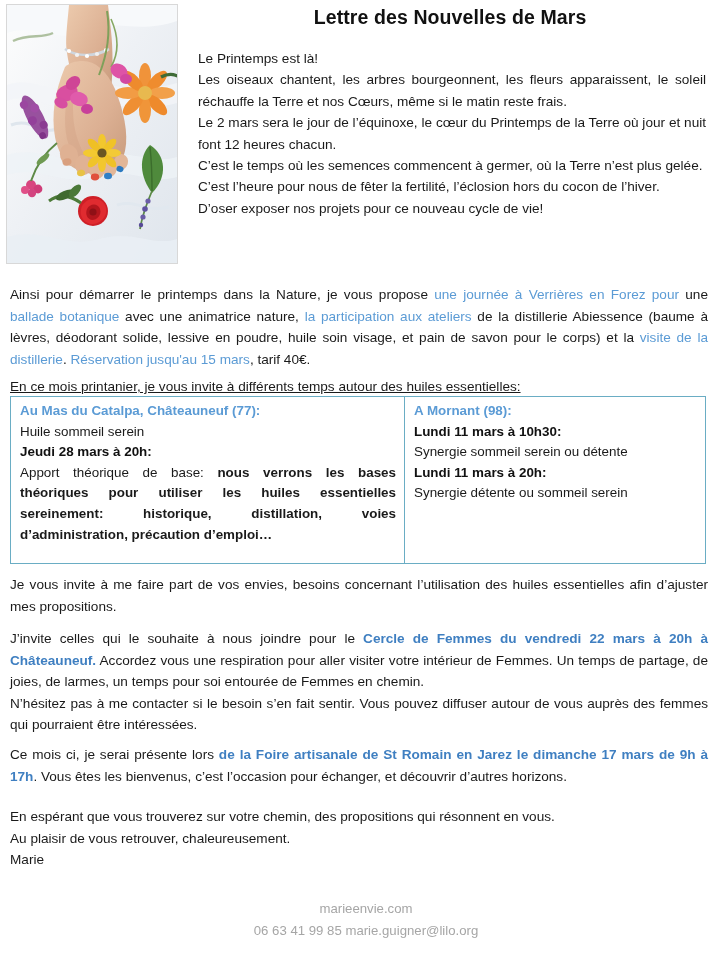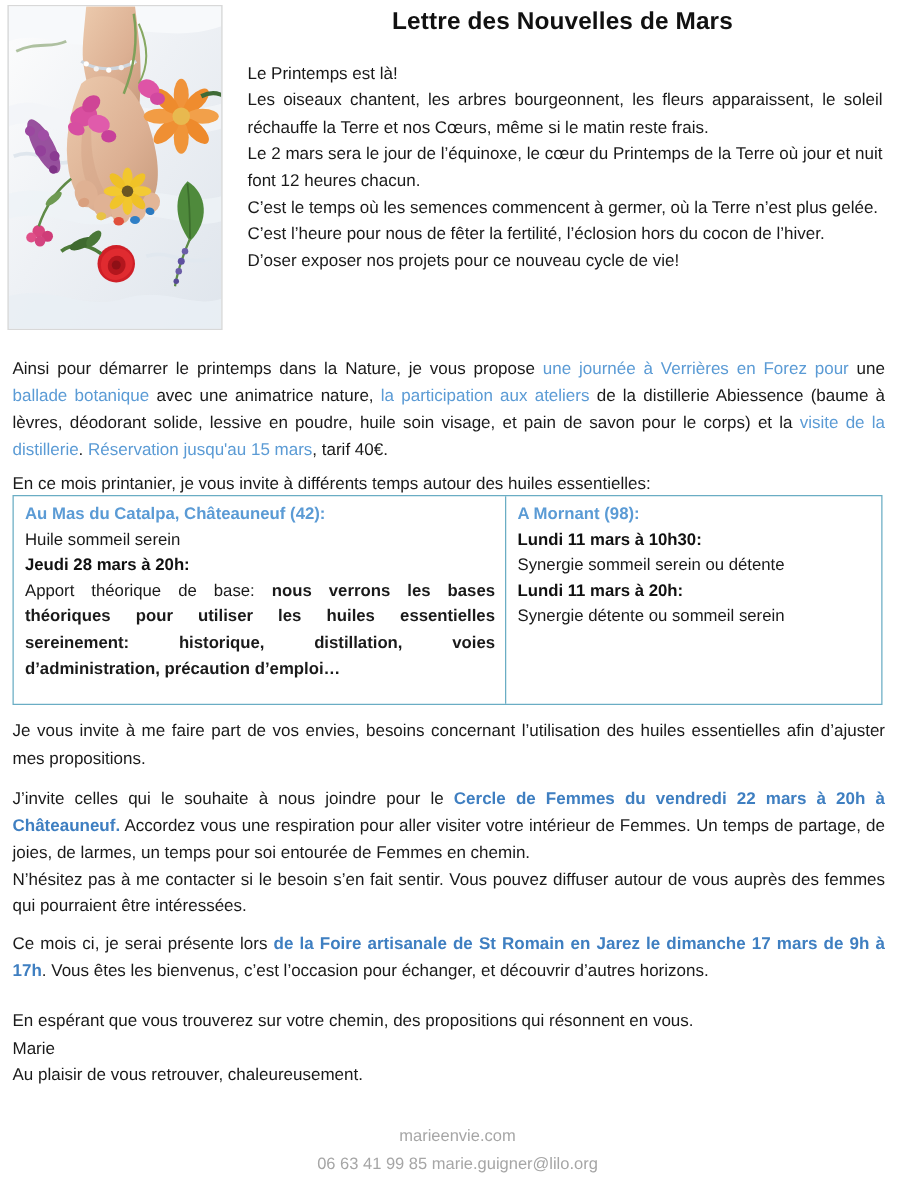--- a/index.html
+++ b/index.html
@@ -79,21 +79,21 @@
     color: #1a1a1a;
   }
   .block p { margin: 0; }
   .j { text-align: justify; text-justify: inter-word; }
 
   .lk       { color: #5b9bd5; }
   .lk-b     { color: #3f7fc1; font-weight: bold; }
   .b        { font-weight: bold; }
 
   #p-distillerie { top: 284px; }
-  #p-invite      { top: 376px; }
+  #p-invite      { top: 376px; text-decoration: underline; }
   #p-envies      { top: 574px; }
   #p-cercle      { top: 628px; }
   #p-foire       { top: 744px; }
   #p-final       { top: 806px; }
 
   
   .box {
     position: absolute;
     left: 10px;
     top: 396px;
@@ -303,21 +303,21 @@
       <span>Ainsi pour démarrer le printemps dans la Nature, je vous propose </span><span class="lk">une journée à Verrières en Forez pour</span><span> une </span><span class="lk">ballade botanique</span><span> avec une animatrice nature, </span><span class="lk">la participation aux ateliers</span><span> de la distillerie Abiessence (baume à lèvres, déodorant solide, lessive en poudre, huile soin visage, et pain de savon pour le corps) et la </span><span class="lk">visite de la distillerie</span><span>. </span><span class="lk">Réservation jusqu'au 15 mars</span><span>, tarif 40€.</span>
     </p>
   </div>
 
   <div class="block" id="p-invite">
     <p>En ce mois printanier, je vous invite à différents temps autour des huiles essentielles:</p>
   </div>
 
   <div class="box">
     <div class="col col-left">
-      <p class="venue">Au Mas du Catalpa, Châteauneuf (42):</p>
+      <p class="venue">Au Mas du Catalpa, Châteauneuf (77):</p>
       <p class="what">Huile sommeil  serein</p>
       <p class="when">Jeudi 28 mars à 20h:</p>
       <p class="what jj"><span>Apport théorique de base: </span><span class="b">nous verrons les bases théoriques pour utiliser les huiles essentielles sereinement: historique, distillation, voies d’administration, précaution d’emploi…</span></p>
     </div>
     <div class="col col-right">
       <p class="venue">A Mornant (98):</p>
       <p class="when">Lundi 11 mars à 10h30:</p>
       <p class="what">Synergie sommeil serein ou détente</p>
       <p class="when">Lundi 11 mars à 20h:</p>
       <p class="what">Synergie détente ou sommeil serein</p>
@@ -332,22 +332,22 @@
     <p class="j"><span>J’invite celles qui le souhaite à nous joindre pour le </span><span class="lk-b">Cercle de Femmes du vendredi 22 mars à 20h à Châteauneuf.</span><span> Accordez  vous une respiration pour aller visiter votre intérieur de Femmes. Un temps de partage, de joies, de larmes, un temps pour soi entourée de Femmes en chemin.</span></p>
     <p class="j">N’hésitez pas à me contacter si le besoin s’en fait sentir. Vous pouvez diffuser autour de vous auprès des femmes qui pourraient être intéressées.</p>
   </div>
 
   <div class="block" id="p-foire">
     <p class="j"><span>Ce mois ci, je serai présente lors </span><span class="lk-b">de la Foire artisanale de St Romain en Jarez le dimanche 17 mars de 9h à 17h</span><span>. Vous êtes les bienvenus, c’est l’occasion pour  échanger, et découvrir  d’autres horizons.</span></p>
   </div>
 
   <div class="block" id="p-final">
     <p>En espérant que vous trouverez sur votre chemin, des propositions qui résonnent en vous.</p>
+    <p>Au plaisir de vous retrouver, chaleureusement.</p>
     <p>Marie</p>
-    <p>Au plaisir de vous retrouver, chaleureusement.</p>
   </div>
 
   <div class="footer">
     <div>marieenvie.com</div>
     <div>06 63 41 99 85 marie.guigner@lilo.org</div>
   </div>
 
 </div>
 
 </body></html>

